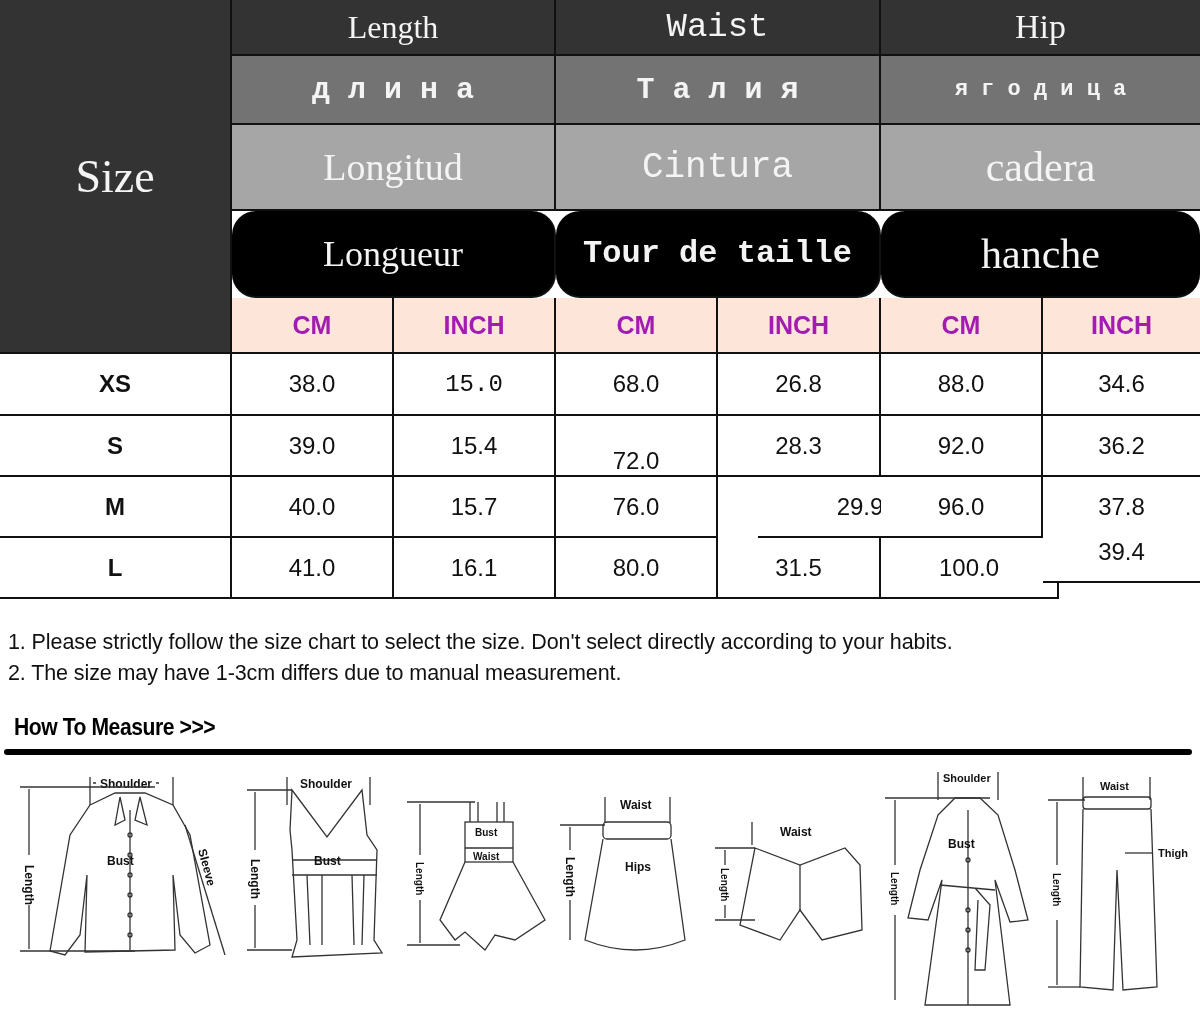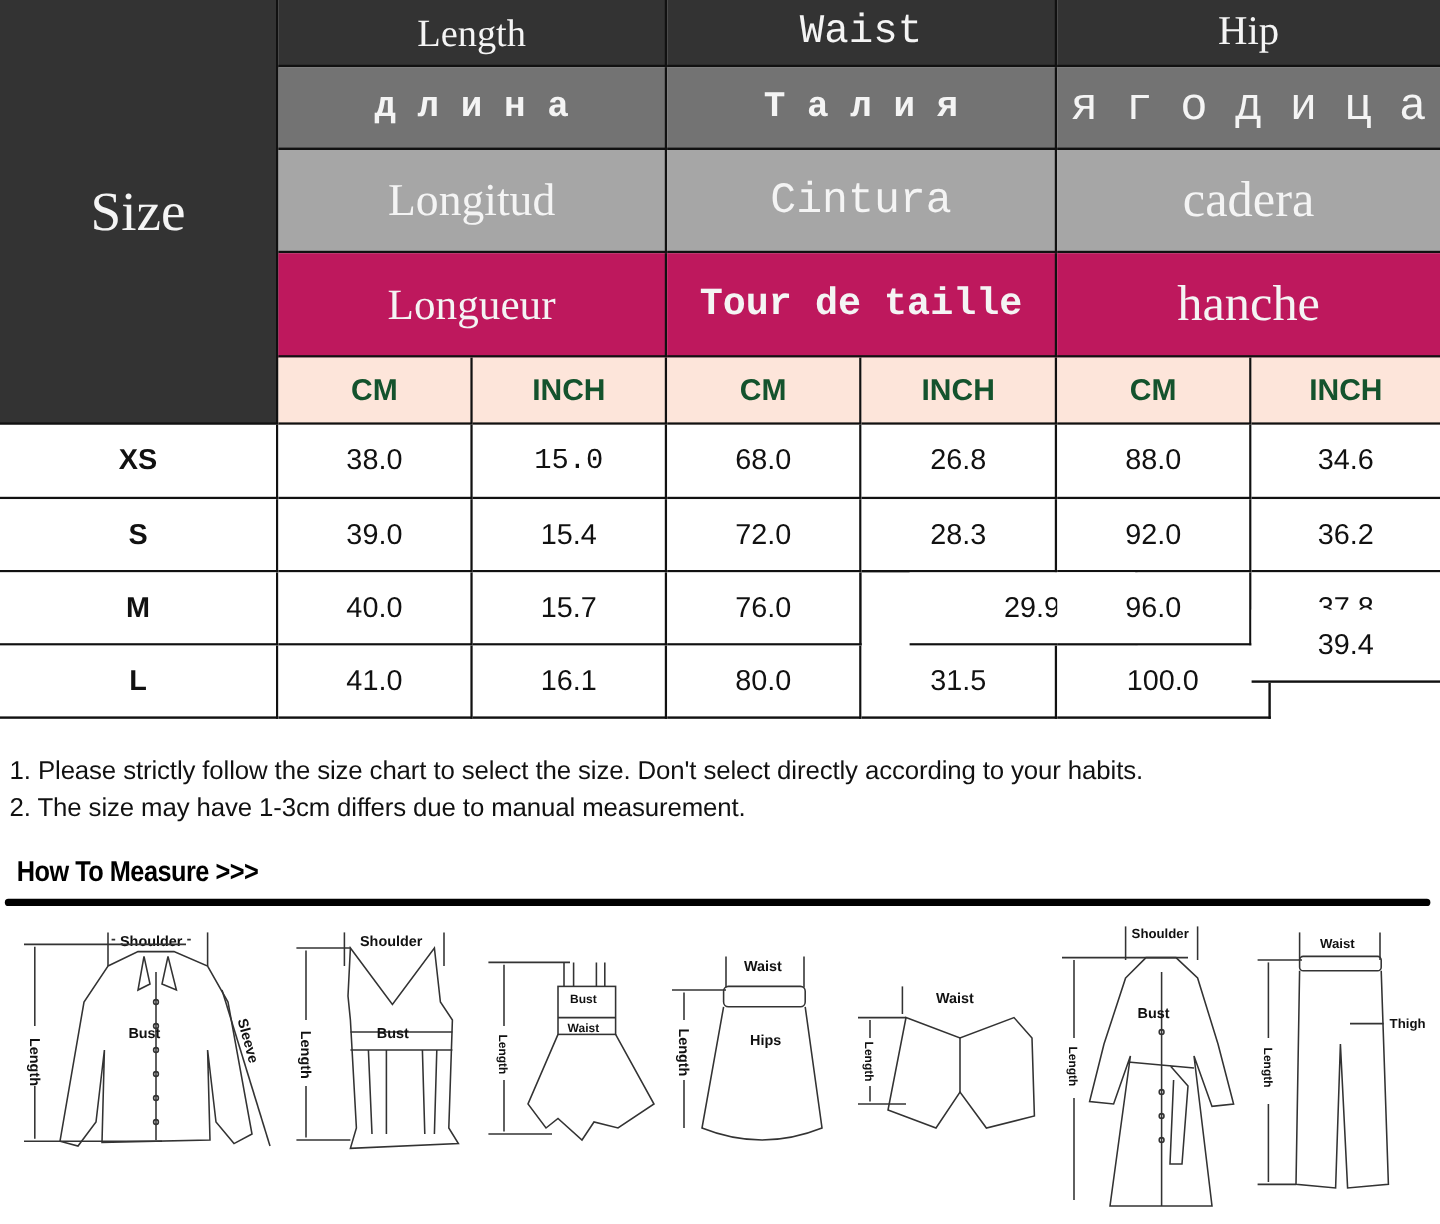--- a/index.html
+++ b/index.html
@@ -3,22 +3,22 @@
 <meta charset="utf-8">
 <style>
   html,body{margin:0;padding:0;background:#fff;}
   body{width:1200px;height:1020px;position:relative;overflow:hidden;font-family:"Liberation Sans",sans-serif;}
   .cell{position:absolute;box-sizing:border-box;display:flex;align-items:center;justify-content:center;border-right:2px solid #111;border-bottom:2px solid #111;}
   .serif{font-family:"Liberation Serif","DejaVu Serif",serif;color:#f4f4f4;}
   .mono{font-family:"Liberation Mono","DejaVu Sans Mono",monospace;color:#f4f4f4;}
   .dk1{background:#333333;}
   .dk2{background:#737373;}
   .lt{background:#a6a6a6;}
-  .dk3{background:#be185d;}
-  .unit{background:#fde5da;font-weight:bold;font-size:25px;color:#14532d;}
+  .dk3{background:#000000;border-radius:24px;}
+  .unit{background:#fde5da;font-weight:bold;font-size:25px;color:#a21caf;}
   .data{background:#fff;font-size:24px;color:#111;}
   .sizecol{font-weight:bold;}
   .note{position:absolute;left:8px;font-size:21.5px;color:#111;white-space:nowrap;letter-spacing:-0.1px;}
   .hm{position:absolute;left:14px;top:713px;font-size:24px;font-weight:bold;color:#000;transform:scaleX(0.88);transform-origin:left;letter-spacing:-0.5px;}
   .rule{position:absolute;left:4px;top:749px;width:1188px;height:6px;background:#000;border-radius:3px;}
   .garment{position:absolute;}
   .garment svg{overflow:visible;}
   .lbl{font-family:"Liberation Sans",sans-serif;font-weight:bold;font-size:12px;fill:#111;}
 </style>
 </head>
@@ -52,21 +52,21 @@
   <div class="cell lt mono" style="left:556px;top:125px;width:325px;height:86px;font-size:36px;">
       <span>Cintura</span>
     </div>
   <div class="cell dk3 mono" style="left:556px;top:211px;width:325px;height:87px;font-size:32px;font-weight:bold;">
       <span>Tour de taille</span>
     </div>
 
   <div class="cell dk1 serif" style="left:881px;top:0;width:319px;height:56px;font-size:34px;border-right:none;">
       <span>Hip</span>
     </div>
-  <div class="cell dk2 mono" style="left:881px;top:56px;width:319px;height:69px;font-size:38px;font-weight:normal;border-right:none;">
+  <div class="cell dk2 mono" style="left:881px;top:56px;width:319px;height:69px;font-size:22px;font-weight:bold;border-right:none;">
       <span>я г о д и ц а</span>
     </div>
   <div class="cell lt serif" style="left:881px;top:125px;width:319px;height:86px;font-size:42px;border-right:none;">
       <span>cadera</span>
     </div>
   <div class="cell dk3 serif" style="left:881px;top:211px;width:319px;height:87px;font-size:42px;border-right:none;">
       <span>hanche</span>
     </div>
 
   <div class="cell unit" style="left:232px;top:298px;width:162px;height:56px;">
@@ -114,21 +114,21 @@
   <div>
     <div class="cell data sizecol" style="left:0;top:416px;width:232px;height:61px;">
         <span>S</span>
       </div>
     <div class="cell data" style="left:232px;top:416px;width:162px;height:61px;">
         <span>39.0</span>
       </div>
     <div class="cell data" style="left:394px;top:416px;width:162px;height:61px;">
         <span>15.4</span>
       </div>
-    <div class="cell data" style="left:556px;top:416px;width:162px;height:61px;">
+    <div class="cell data" style="left:556px;top:416px;width:162px;height:61px;align-items:flex-end;">
         <span>72.0</span>
       </div>
     <div class="cell data" style="left:718px;top:416px;width:163px;height:61px;">
         <span>28.3</span>
       </div>
     <div class="cell data" style="left:881px;top:416px;width:162px;height:61px;">
         <span>92.0</span>
       </div>
     <div class="cell data" style="left:1043px;top:416px;width:157px;height:61px;border-right:none;">
         <span>36.2</span>
@@ -169,21 +169,21 @@
       </div>
     <div class="cell data" style="left:556px;top:538px;width:162px;height:61px;">
         <span>80.0</span>
       </div>
     <div class="cell data" style="left:718px;top:538px;width:163px;height:61px;">
         <span>31.5</span>
       </div>
     <div class="cell data" style="left:881px;top:538px;width:178px;height:61px;">
         <span>100.0</span>
       </div>
-    <div class="cell data" style="left:1043px;top:508px;width:157px;height:61px;border-right:none;align-items:center;">
+    <div class="cell data" style="left:1043px;top:522px;width:157px;height:61px;border-right:none;align-items:center;">
         <span>39.4</span>
       </div>
   </div>
 </div>
 
 <div class="note" style="top:630px;">1. Please strictly follow the size chart to select the size. Don't select directly according to your habits.</div>
 <div class="note" style="top:661px;">2. The size may have 1-3cm differs due to manual measurement.</div>
 
 <div class="hm">How To Measure &gt;&gt;&gt;</div>
 <div class="rule"></div>

